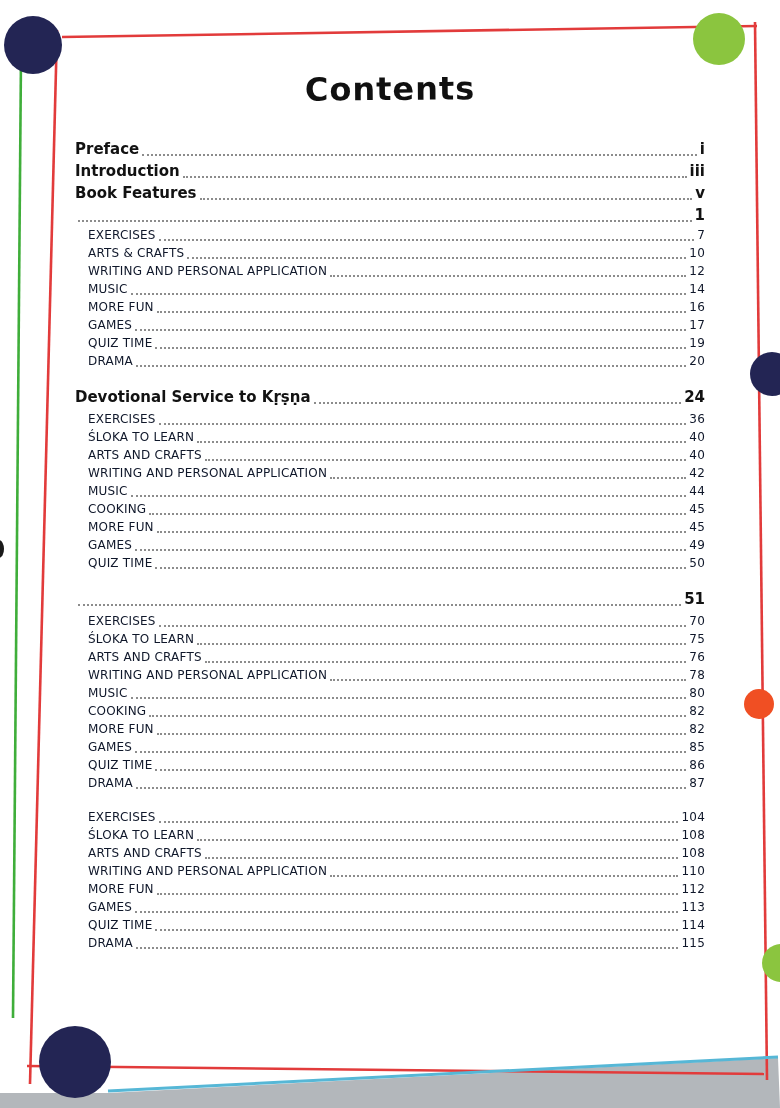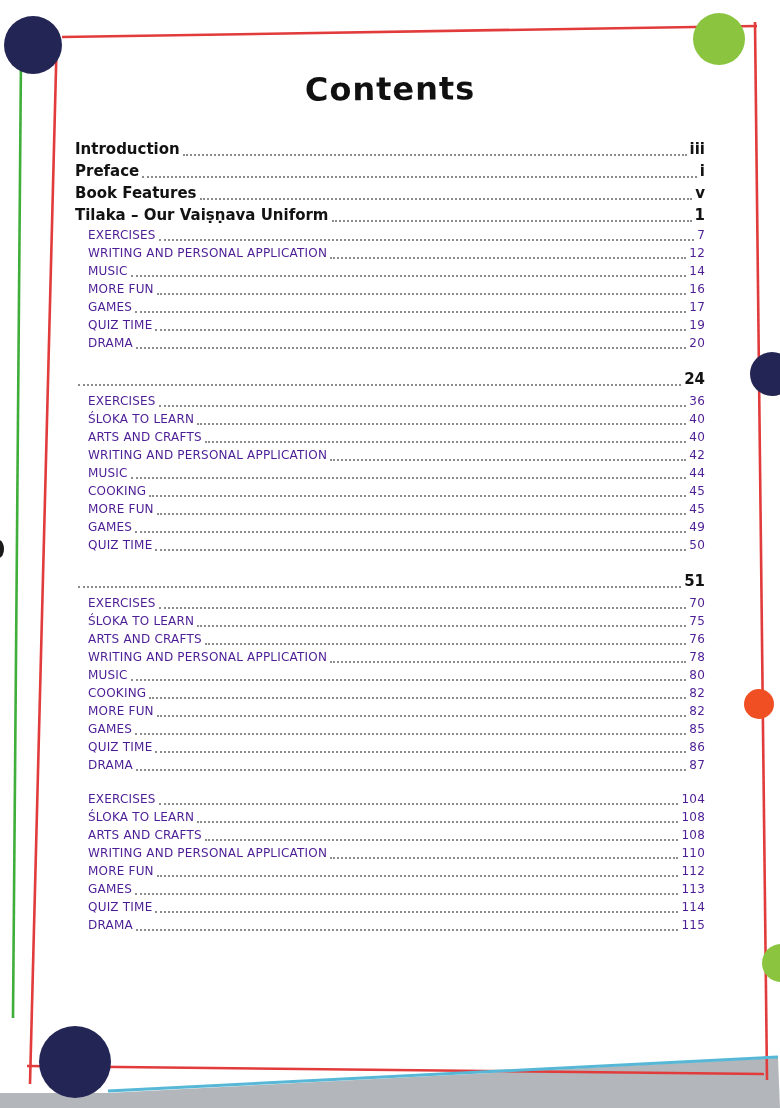--- a/index.html
+++ b/index.html
@@ -41,21 +41,21 @@
   }
   .toc-row.main {
     font-size: 15px;
     font-weight: bold;
     line-height: 22px;
     color: #121212;
   }
   .toc-row.sub {
     font-size: 12px;
     line-height: 18px;
-    color: #4c1d95;
+    color: #0f172a;
     padding-left: 13px;
     letter-spacing: 0.2px;
   }
   .toc-group + .toc-group .toc-row.main { margin-bottom: 2px; }
   .toc-dots {
     flex: 1;
     margin: 0 3px;
     border-bottom: 2px dotted #8c8c8c;
   }
   .toc-row.main .toc-dots { margin-bottom: 4px; }
@@ -63,43 +63,47 @@
   .toc-page { white-space: nowrap; }
 </style>
 </head>
 <body>
 
 <div class="content">
   <h1 class="title">Contents</h1>
   <div id="toc-groups">
       <div class="toc-group">
         <div class="toc-row main">
+          <span class="toc-label">Preface</span>
+          <span class="toc-dots"></span>
+          <span class="toc-page">i</span>
+        </div>
+        <div class="toc-row main">
           <span class="toc-label">Introduction</span>
           <span class="toc-dots"></span>
           <span class="toc-page">iii</span>
         </div>
         <div class="toc-row main">
-          <span class="toc-label">Preface</span>
-          <span class="toc-dots"></span>
-          <span class="toc-page">i</span>
-        </div>
-        <div class="toc-row main">
           <span class="toc-label">Book Features</span>
           <span class="toc-dots"></span>
           <span class="toc-page">v</span>
         </div>
         <div class="toc-row main">
-          <span class="toc-label">Tilaka – Our Vaiṣṇava Uniform</span>
           <span class="toc-dots"></span>
           <span class="toc-page">1</span>
         </div>
         <div class="toc-row sub">
           <span class="toc-label">EXERCISES</span>
           <span class="toc-dots"></span>
           <span class="toc-page">7</span>
+        </div>
+        <div class="toc-row sub">
+          <span class="toc-label">ARTS &amp; CRAFTS</span>
+          <span class="toc-dots"></span>
+          <span class="toc-page">10</span>
         </div>
         <div class="toc-row sub">
           <span class="toc-label">WRITING AND PERSONAL APPLICATION</span>
           <span class="toc-dots"></span>
           <span class="toc-page">12</span>
         </div>
         <div class="toc-row sub">
           <span class="toc-label">MUSIC</span>
           <span class="toc-dots"></span>
           <span class="toc-page">14</span>
@@ -120,20 +124,21 @@
           <span class="toc-page">19</span>
         </div>
         <div class="toc-row sub">
           <span class="toc-label">DRAMA</span>
           <span class="toc-dots"></span>
           <span class="toc-page">20</span>
         </div>
       </div>
       <div class="toc-group">
         <div class="toc-row main">
+          <span class="toc-label">Devotional Service to Kṛṣṇa</span>
           <span class="toc-dots"></span>
           <span class="toc-page">24</span>
         </div>
         <div class="toc-row sub">
           <span class="toc-label">EXERCISES</span>
           <span class="toc-dots"></span>
           <span class="toc-page">36</span>
         </div>
         <div class="toc-row sub">
           <span class="toc-label">ŚLOKA TO LEARN</span>

